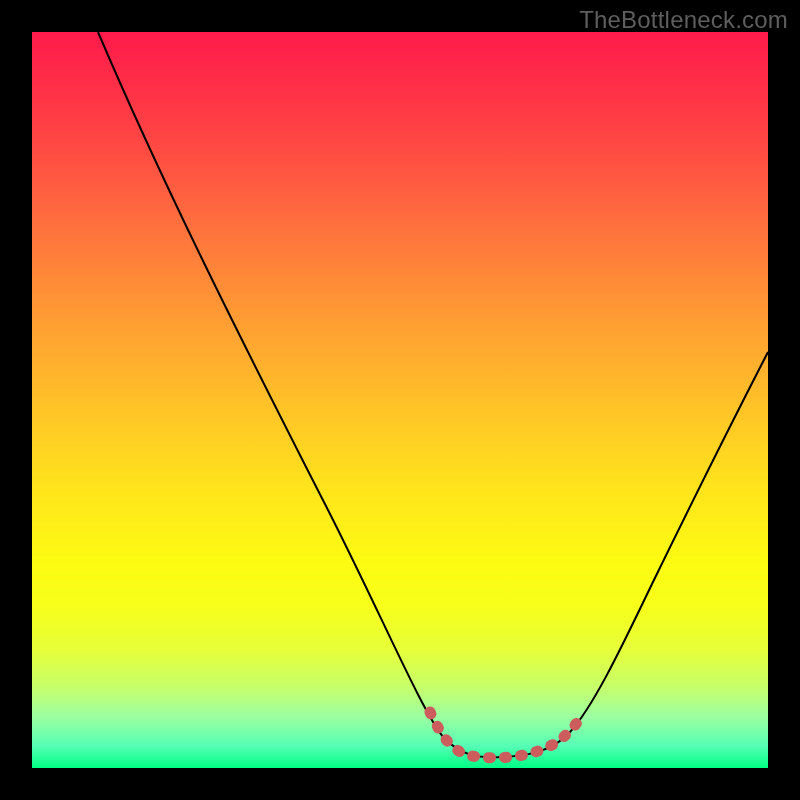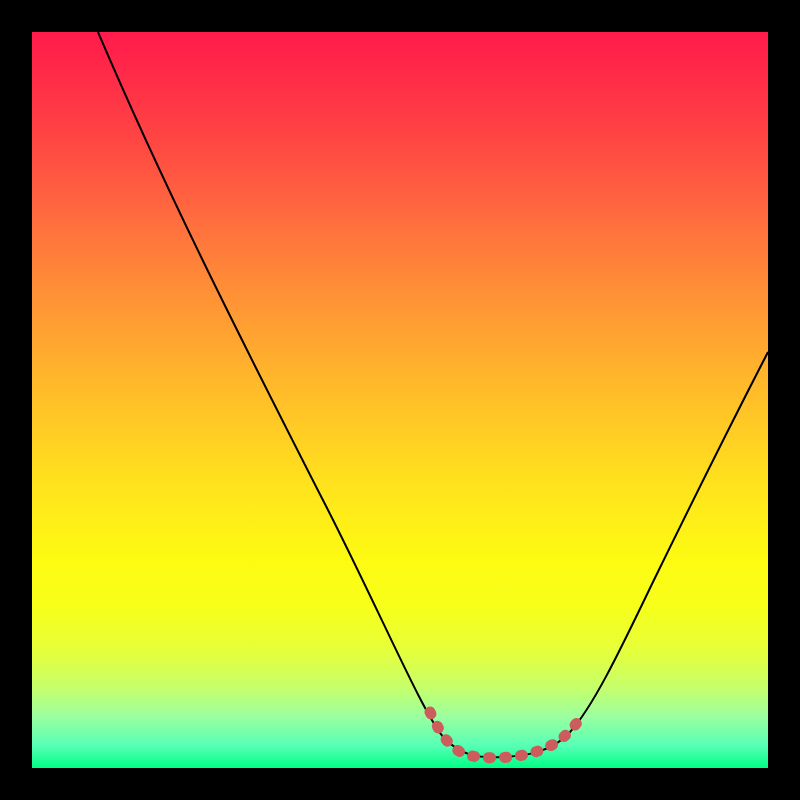--- a/index.html
+++ b/index.html
@@ -61,20 +61,21 @@
     inset: 0;
     width: 100%;
     height: 100%;
   }
 </style>
 </head>
 <body>
 
 <div class="frame">
 
+  <div class="watermark">TheBottleneck.com</div>
 
   <div class="plot-area">
     <div class="gradient-bg"></div>
 
     <svg class="curve" viewBox="0 0 736 736" preserveAspectRatio="none">
       <path fill="none" stroke="#000000" stroke-width="2" d="M 66 0
                C 130 150, 200 290, 295 476
                C 350 584, 390 680, 412 706
                C 430 724, 445 726, 470 725
                C 495 724, 520 720, 538 700

